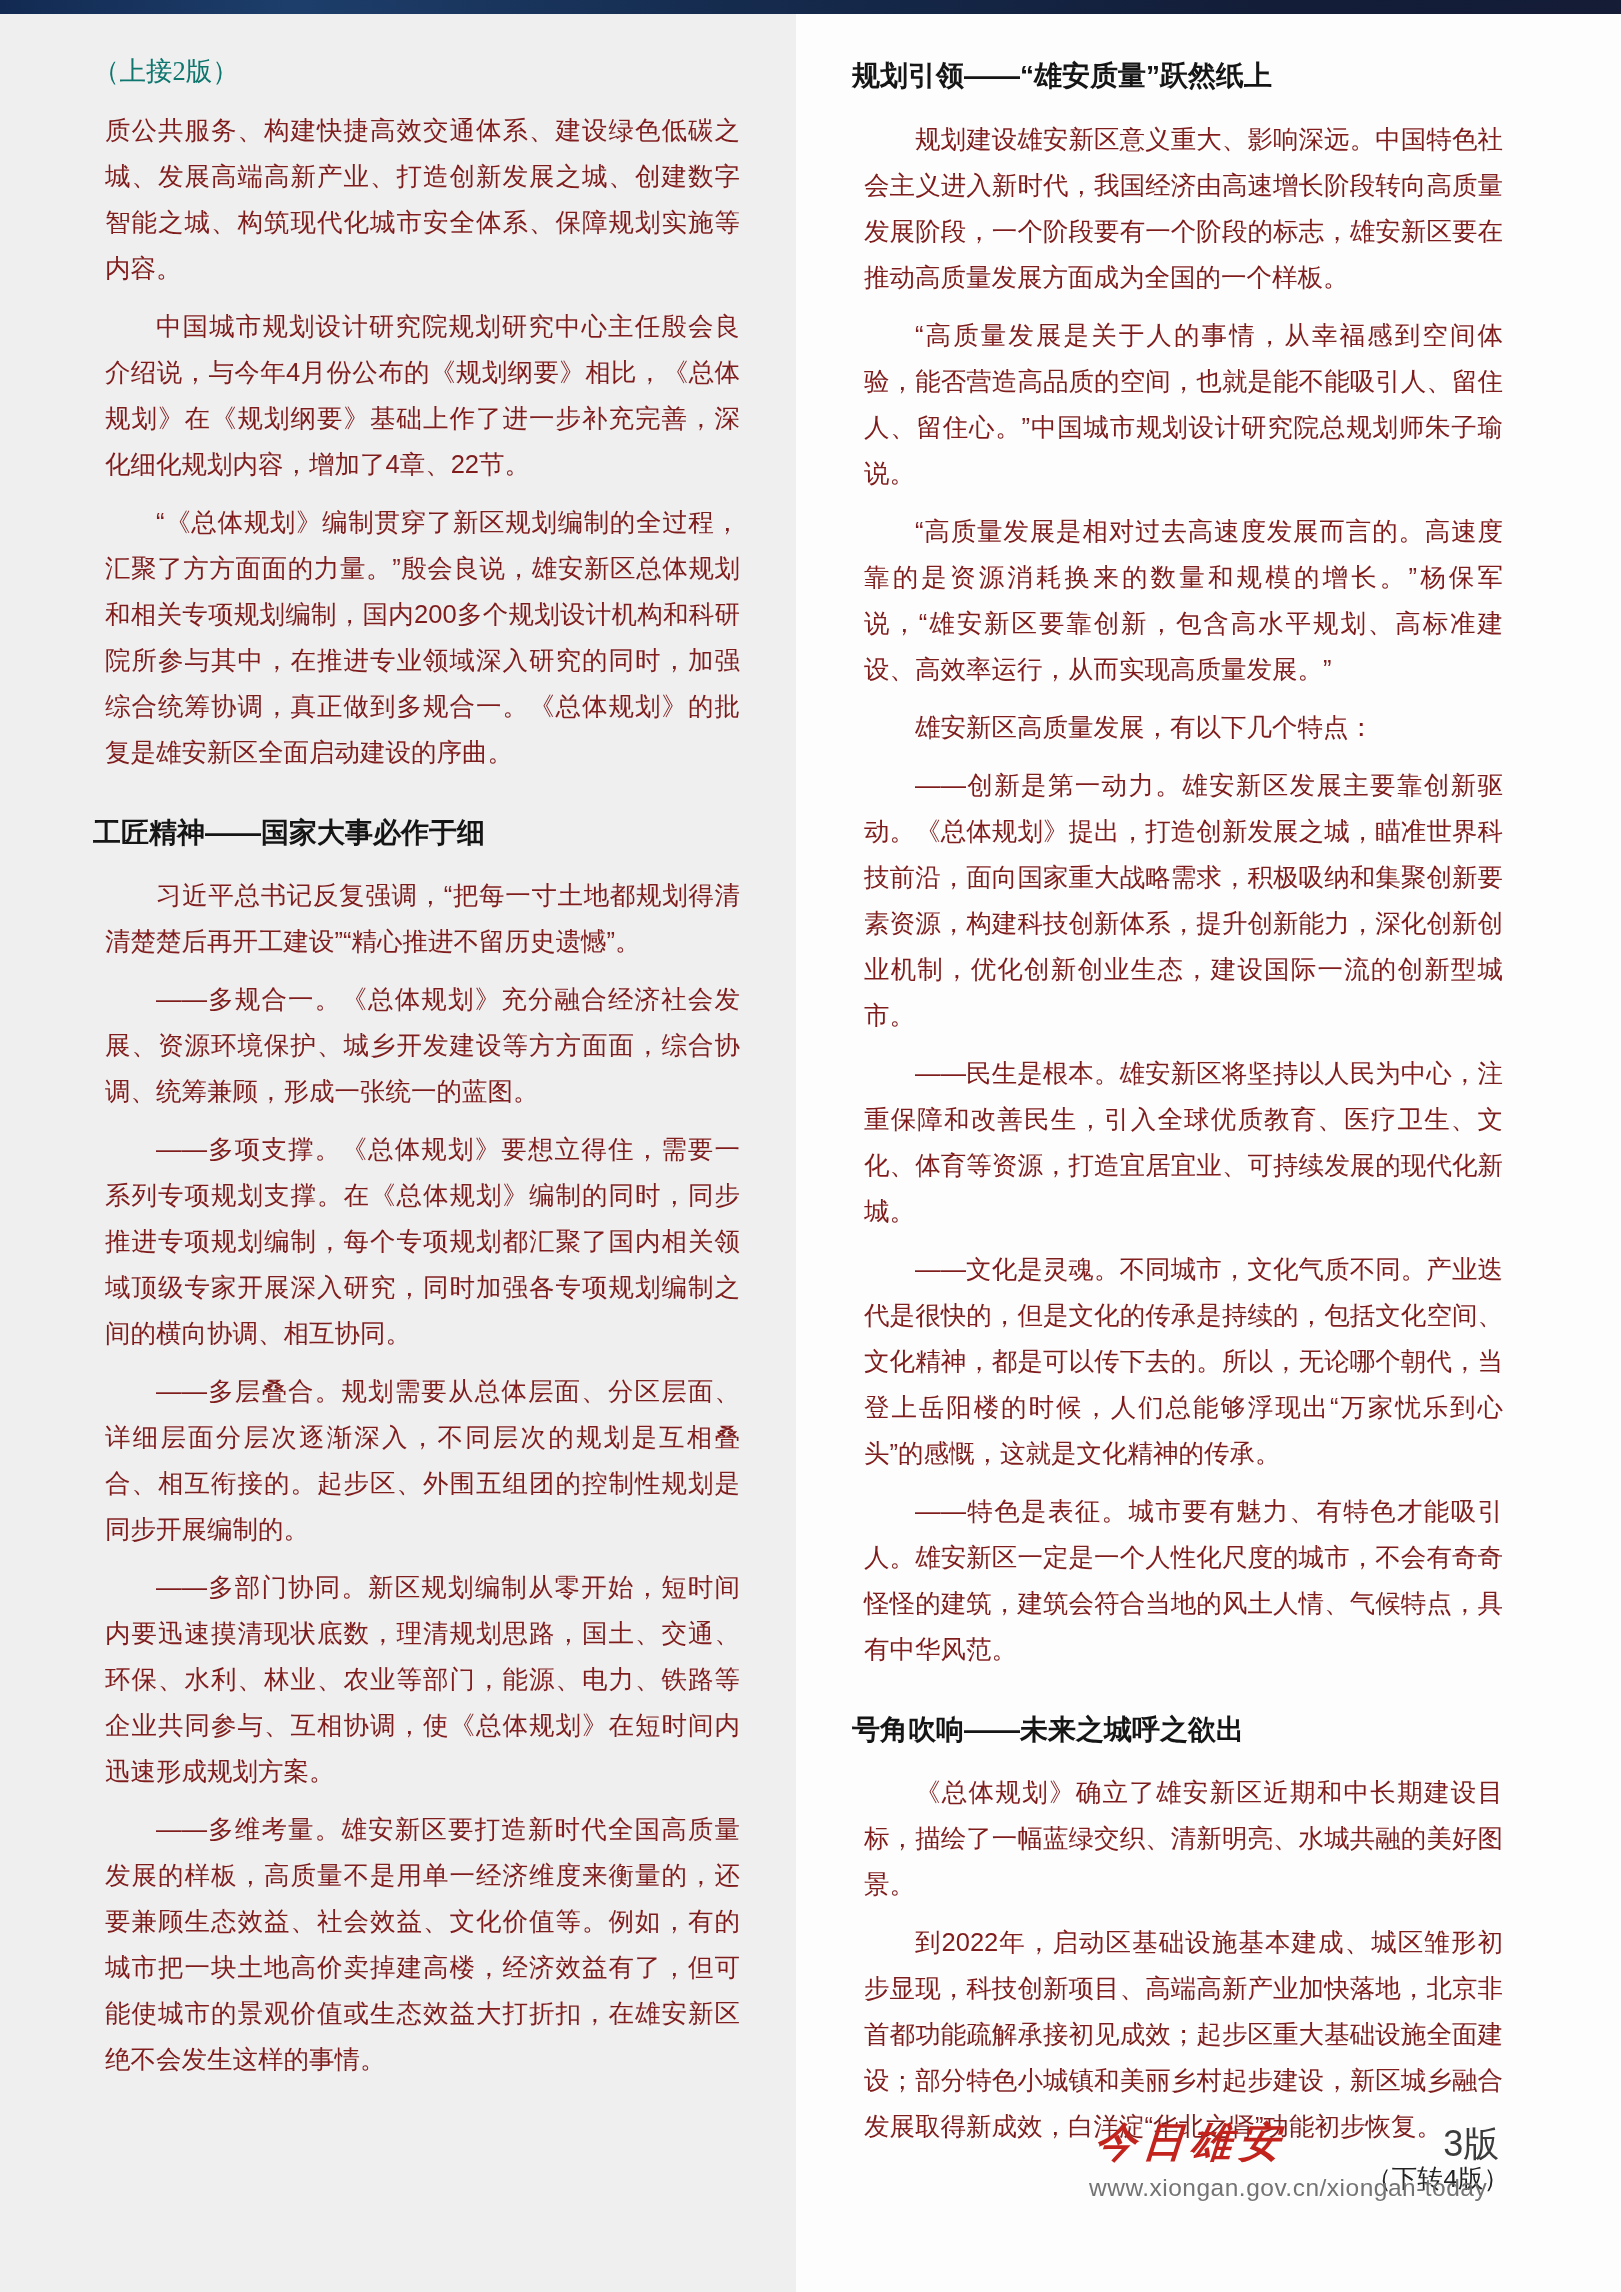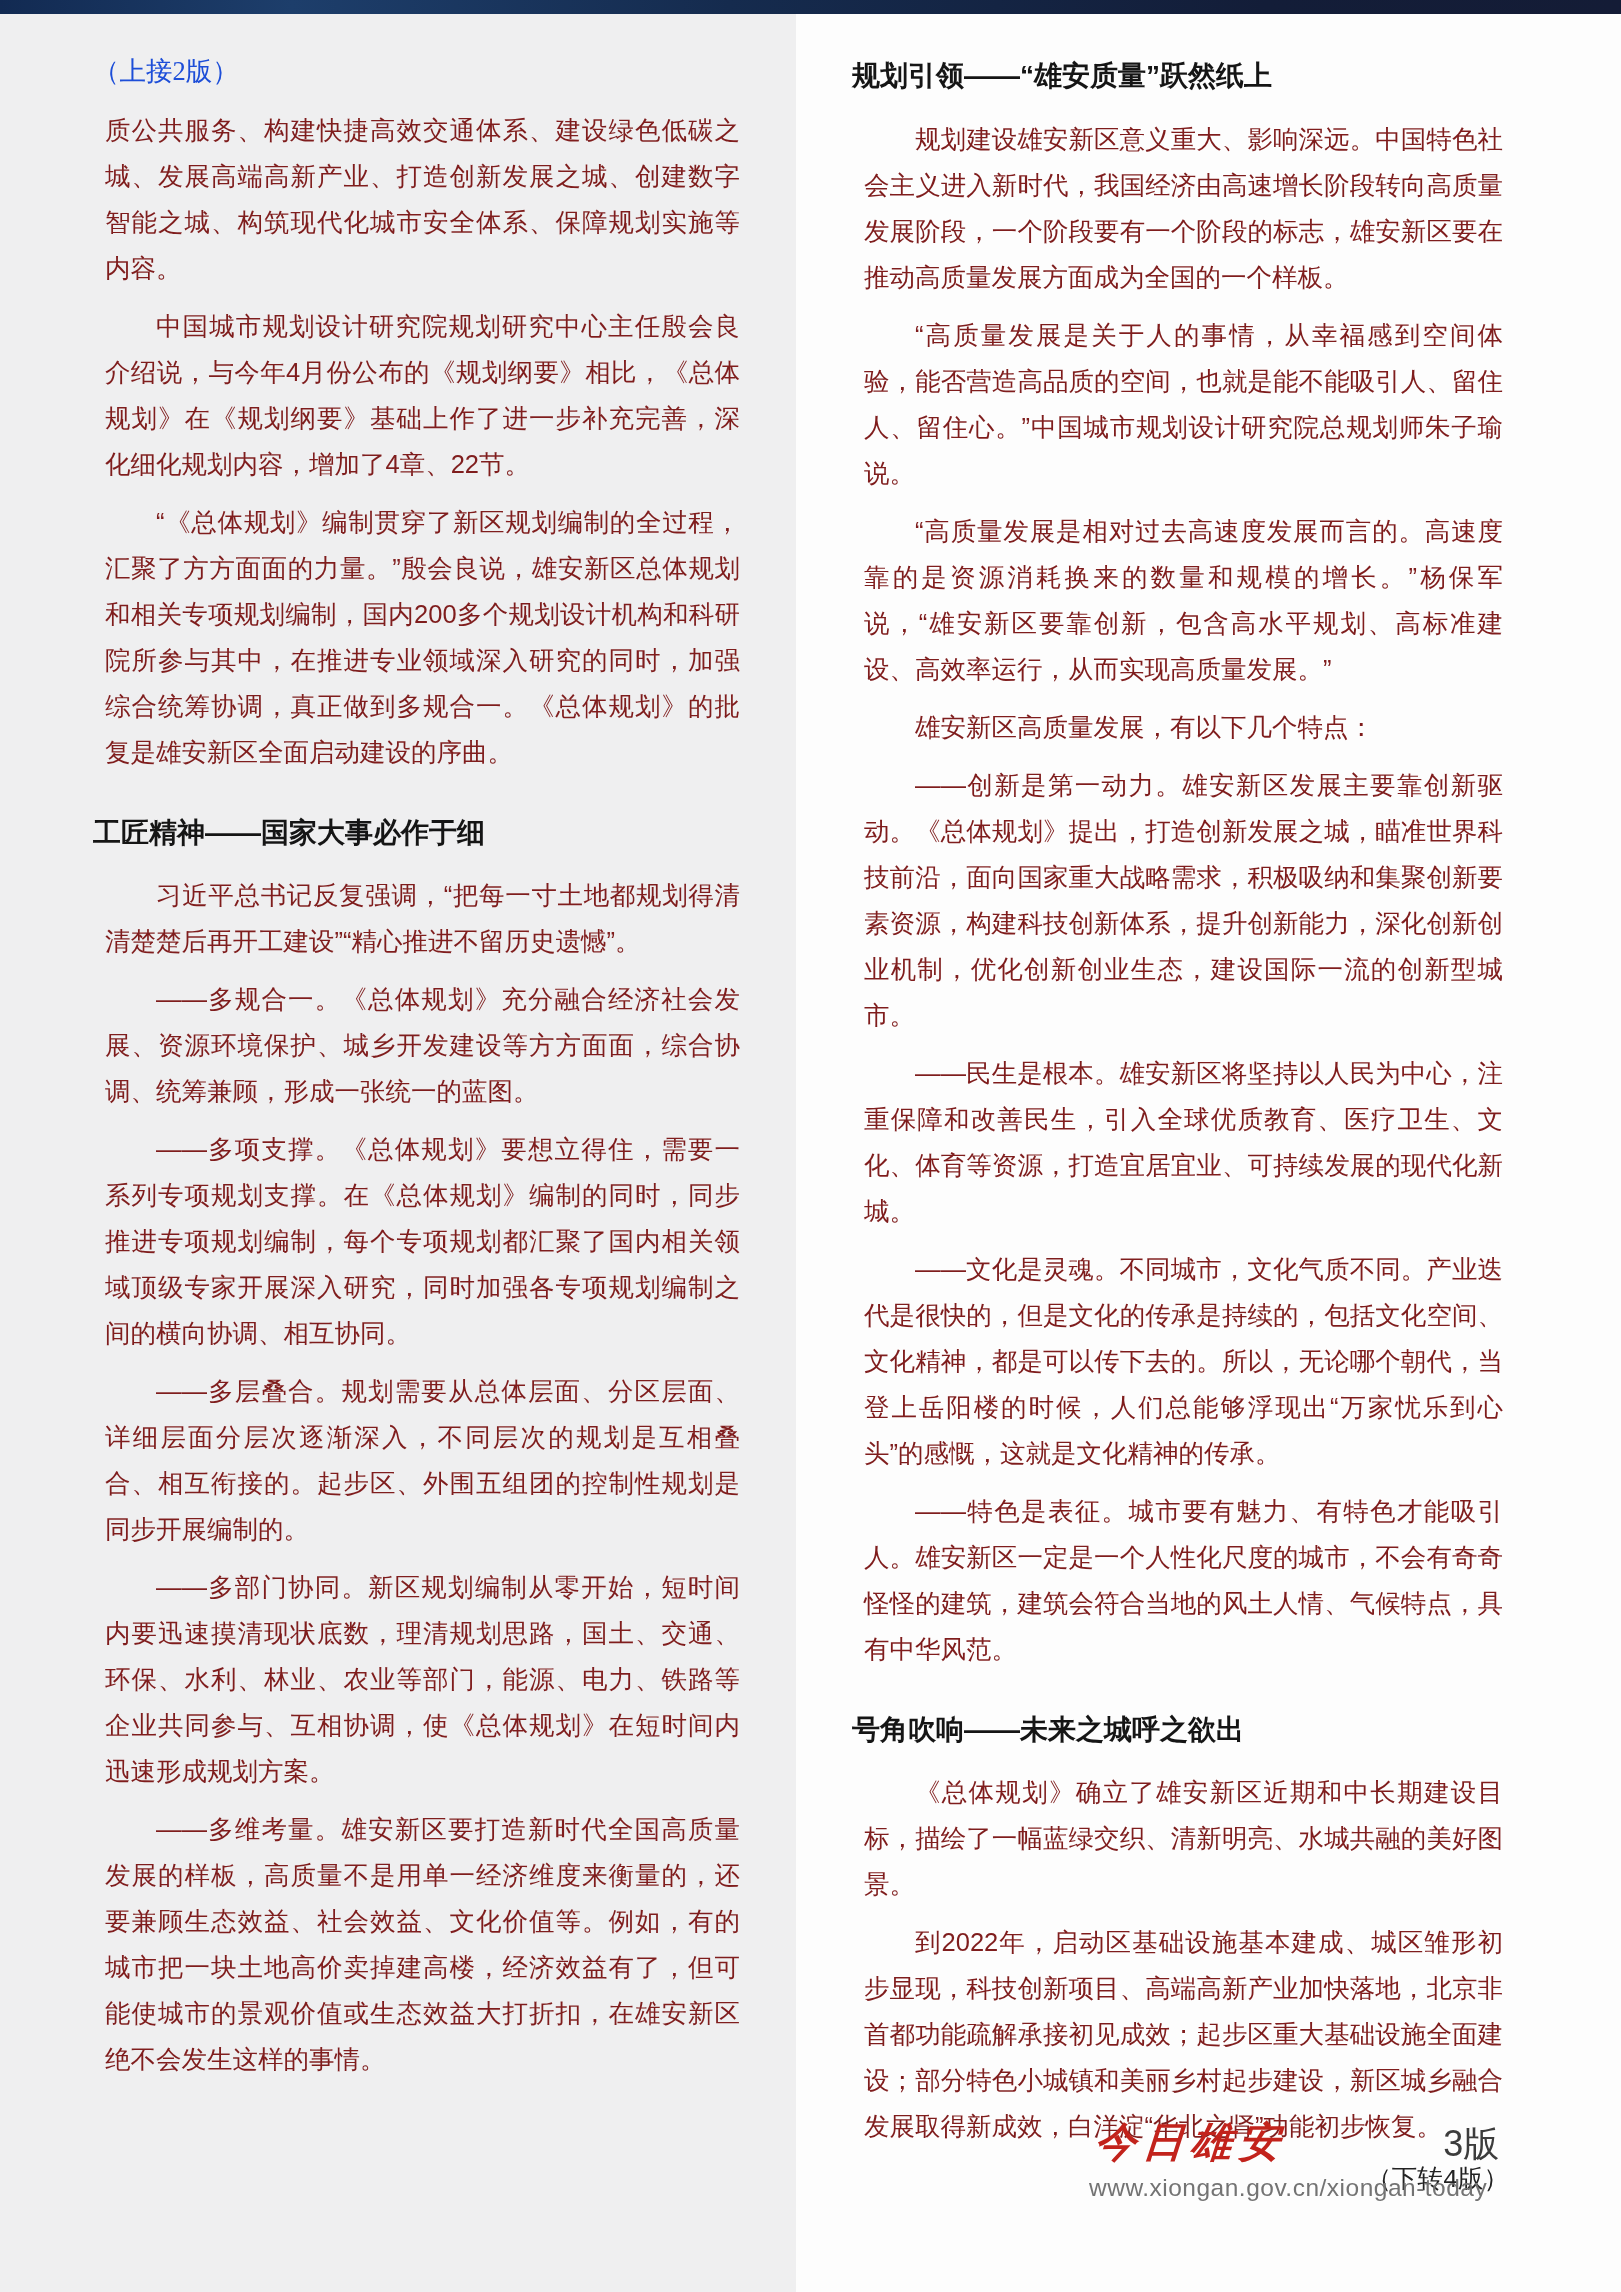--- a/index.html
+++ b/index.html
@@ -25,21 +25,21 @@
     z-index: 5;
   }
   .col { position: absolute; z-index: 2; }
   .col-left  { left: 93px;  top: 54px;  width: 659px; }
   .col-right { left: 852px; top: 57px;  width: 663px; }
 
   .continued {
     font-family: "Liberation Serif", serif;
     font-size: 26.5px;
     line-height: 35px;
-    color: #1d4ed8;
+    color: #0f766e;
     margin: 0 0 17.6px 0;
   }
   .para {
     margin: 12px;
     font-size: 25.5px;
     line-height: 46px;
     color: #7f1d1d;
     text-align: justify;
     text-justify: inter-character;
     text-indent: 2em;

